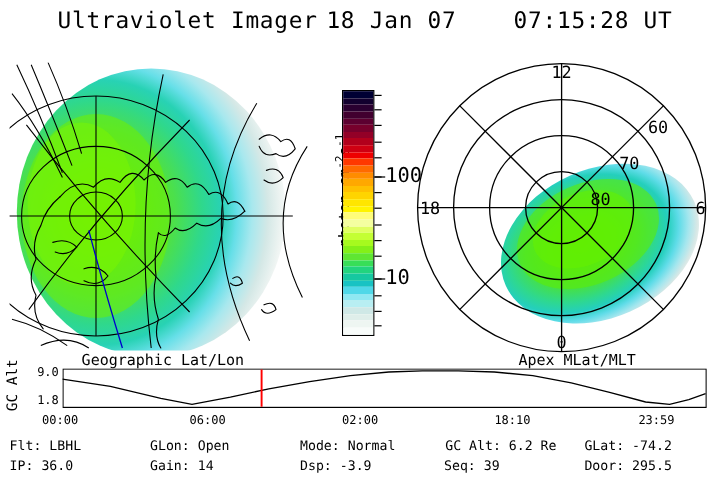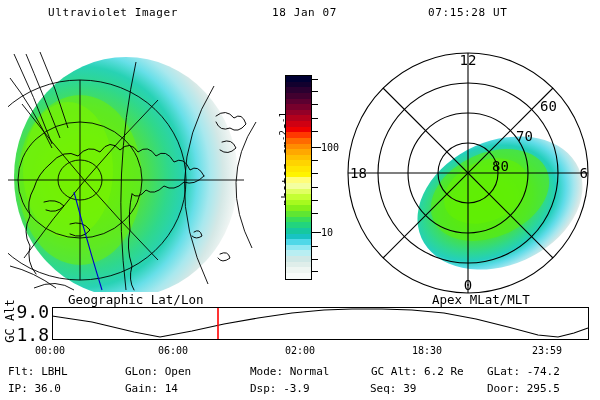--- a/index.html
+++ b/index.html
@@ -20,21 +20,21 @@
 
   
   #header {
     position: absolute;
     left: 0; top: 6px;
     width: 600px;
     height: 22px;
   }
   #header .h-item {
     position: absolute;
-    font-size: 11px;
+    font-size: 19px;
     letter-spacing: 0.6px;
     white-space: nowrap;
   }
   #title-text   { left: 48px;  top: 0; }
   #date-text    { left: 272px; top: 0; }
   #time-text    { left: 428px; top: 0; }
 
   
   #geo-panel {
     position: absolute;
@@ -73,21 +73,21 @@
   .cbar-tick {
     position: absolute;
     left: 54px;
     width: 6px;
     height: 0;
     border-top: 1px solid #000;
   }
   .cbar-label {
     position: absolute;
     left: 63px;
-    font-size: 10px;
+    font-size: 17px;
     white-space: nowrap;
     transform: translateY(-50%);
   }
 
   
   #mlt-panel {
     position: absolute;
     left: 340px; top: 45px;
     width: 260px; height: 250px;
   }
@@ -120,21 +120,21 @@
     top: 16px;
     width: 52px;
     text-align: center;
     font-size: 12px;
     transform: rotate(-90deg);
     white-space: nowrap;
   }
   .alt-ytick {
     position: absolute;
     right: 0;
-    font-size: 18px;
+    font-size: 10px;
     white-space: nowrap;
     transform: translateY(-50%);
     margin-left: 24px;
   }
   #alt-ytick-hi { top: 311px; right: 551px; }
   #alt-ytick-lo { top: 334px; right: 551px; }
 
   
   #time-axis {
     position: absolute;
@@ -384,21 +384,21 @@
                L 206 11 L 240 6 L 272 3 L 300 2 L 330 2 L 360 3
                L 392 6 L 424 12 L 456 20 L 486 28 L 506 30 L 522 26 L 536 21" fill="none" stroke="#000000" stroke-width="1.1"></path>
       <line id="alt-marker" x1="166" y1="1" x2="166" y2="32" stroke="#ff0000" stroke-width="1.6"></line>
     </svg>
   </div>
 
   <div id="time-axis">
       <div class="t" style="left: 35px;">00:00</div>
       <div class="t" style="left: 158px;">06:00</div>
       <div class="t" style="left: 285px;">02:00</div>
-      <div class="t" style="left: 412px;">18:30</div>
+      <div class="t" style="left: 412px;">18:10</div>
       <div class="t" style="left: 532px;">23:59</div>
     </div>
 
   <div id="status-block">
     <div class="status-row" id="status-row-0">
         <div class="status-cell" style="left: 8px;"><span>Flt: </span><span>LBHL</span></div>
         <div class="status-cell" style="left: 125px;"><span>GLon: </span><span>Open</span></div>
         <div class="status-cell" style="left: 250px;"><span>Mode: </span><span>Normal</span></div>
         <div class="status-cell" style="left: 351px; margin-left: 20px;"><span>GC Alt: </span><span>6.2 Re</span></div>
         <div class="status-cell" style="left: 487px;"><span>GLat: </span><span>-74.2</span></div>

